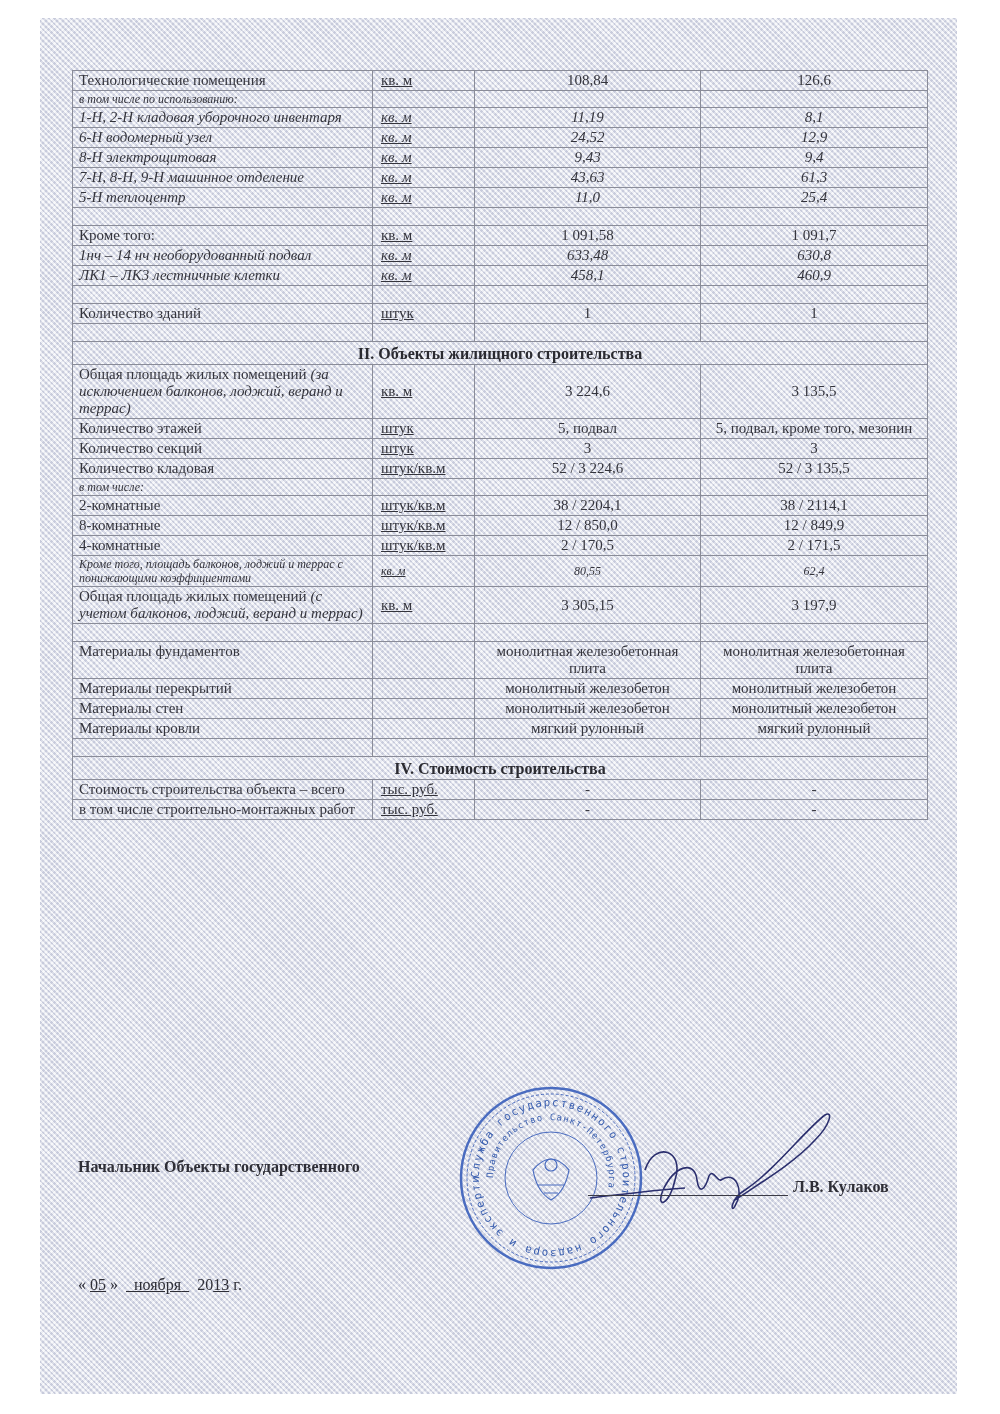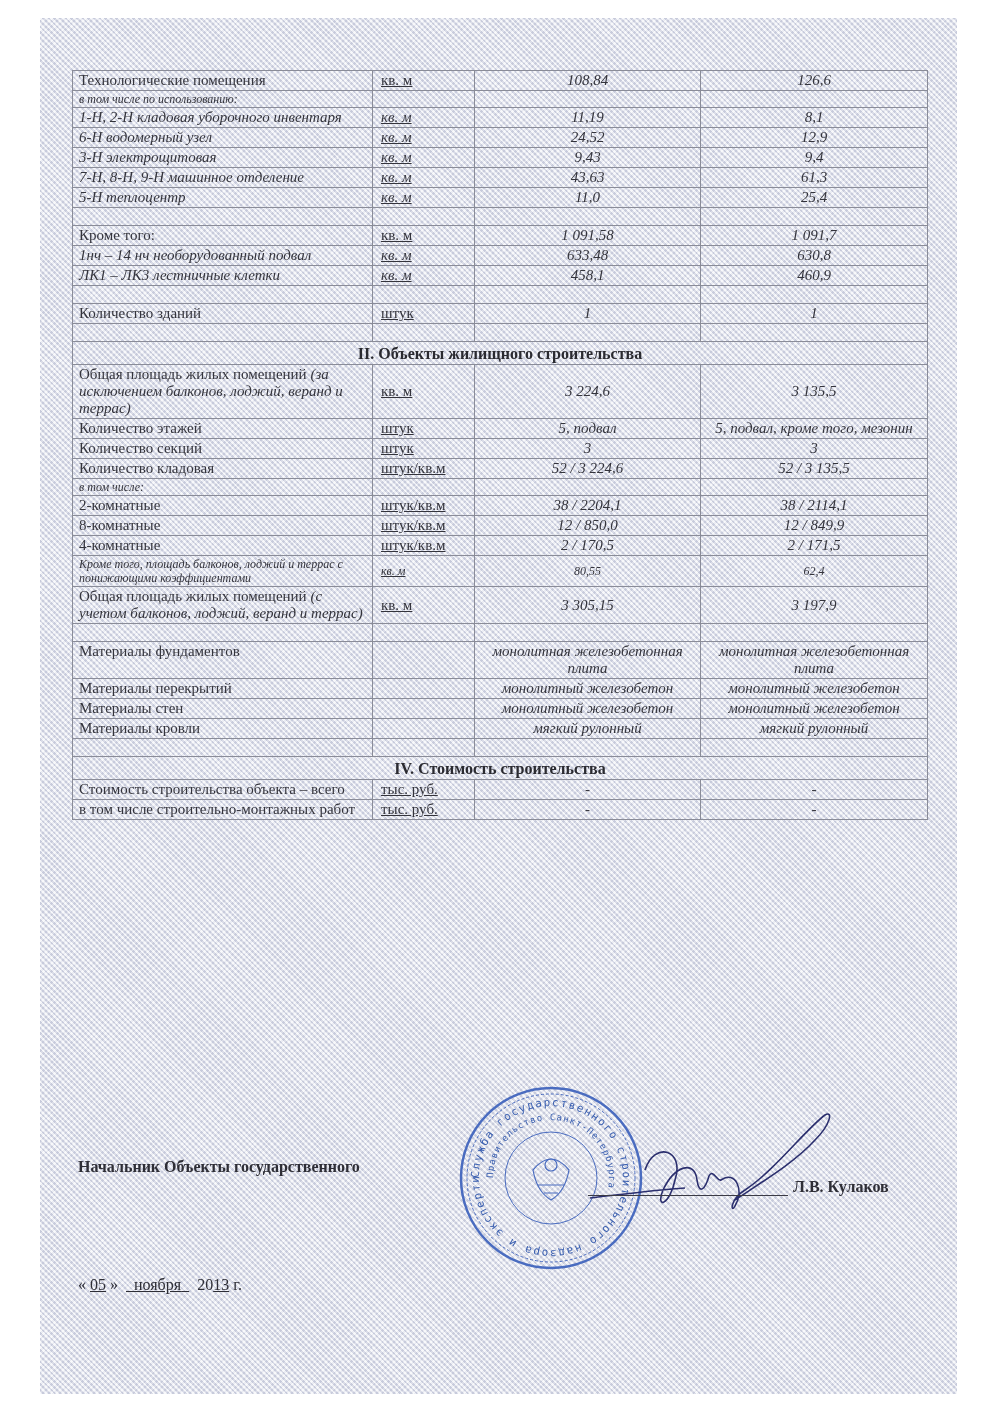--- a/index.html
+++ b/index.html
@@ -24,21 +24,21 @@
     table.spec col.c1 { width: 300px; }
     table.spec col.c2 { width: 102px; }
     table.spec col.c3 { width: 226px; }
     table.spec col.c4 { width: 227px; }
     table.spec td {
       border: 1px solid #8a8c98;
       padding: 1px 6px 1px 6px;
       vertical-align: middle;
       color: #34343c;
     }
-    table.spec td.num { text-align: center; font-style: italic; }
+    table.spec td.num { text-align: center; }
     table.spec td.unit { padding-left: 8px; text-decoration: underline; }
     table.spec tr.it td { font-style: italic; }
     table.spec tr.small td { font-size: 12px; line-height: 14px; }
     table.spec tr.empty td { height: 15px; }
     table.spec tr.section td {
       text-align: center; font-weight: bold; font-size: 16px; height: 20px;
       color: #2a2a30;
     }
     table.spec td.top { vertical-align: top; }
     .it-inline { font-style: italic; }
@@ -90,21 +90,21 @@
         <td class="num">11,19</td>
         <td class="num">8,1</td>
       </tr>
       <tr class="it">
         <td>6-Н водомерный узел</td>
         <td class="unit">кв. м</td>
         <td class="num">24,52</td>
         <td class="num">12,9</td>
       </tr>
       <tr class="it">
-        <td>3-Н электрощитовая</td>
+        <td>8-Н электрощитовая</td>
         <td class="unit">кв. м</td>
         <td class="num">9,43</td>
         <td class="num">9,4</td>
       </tr>
       <tr class="it">
         <td>7-Н, 8-Н, 9-Н машинное отделение</td>
         <td class="unit">кв. м</td>
         <td class="num">43,63</td>
         <td class="num">61,3</td>
       </tr>

